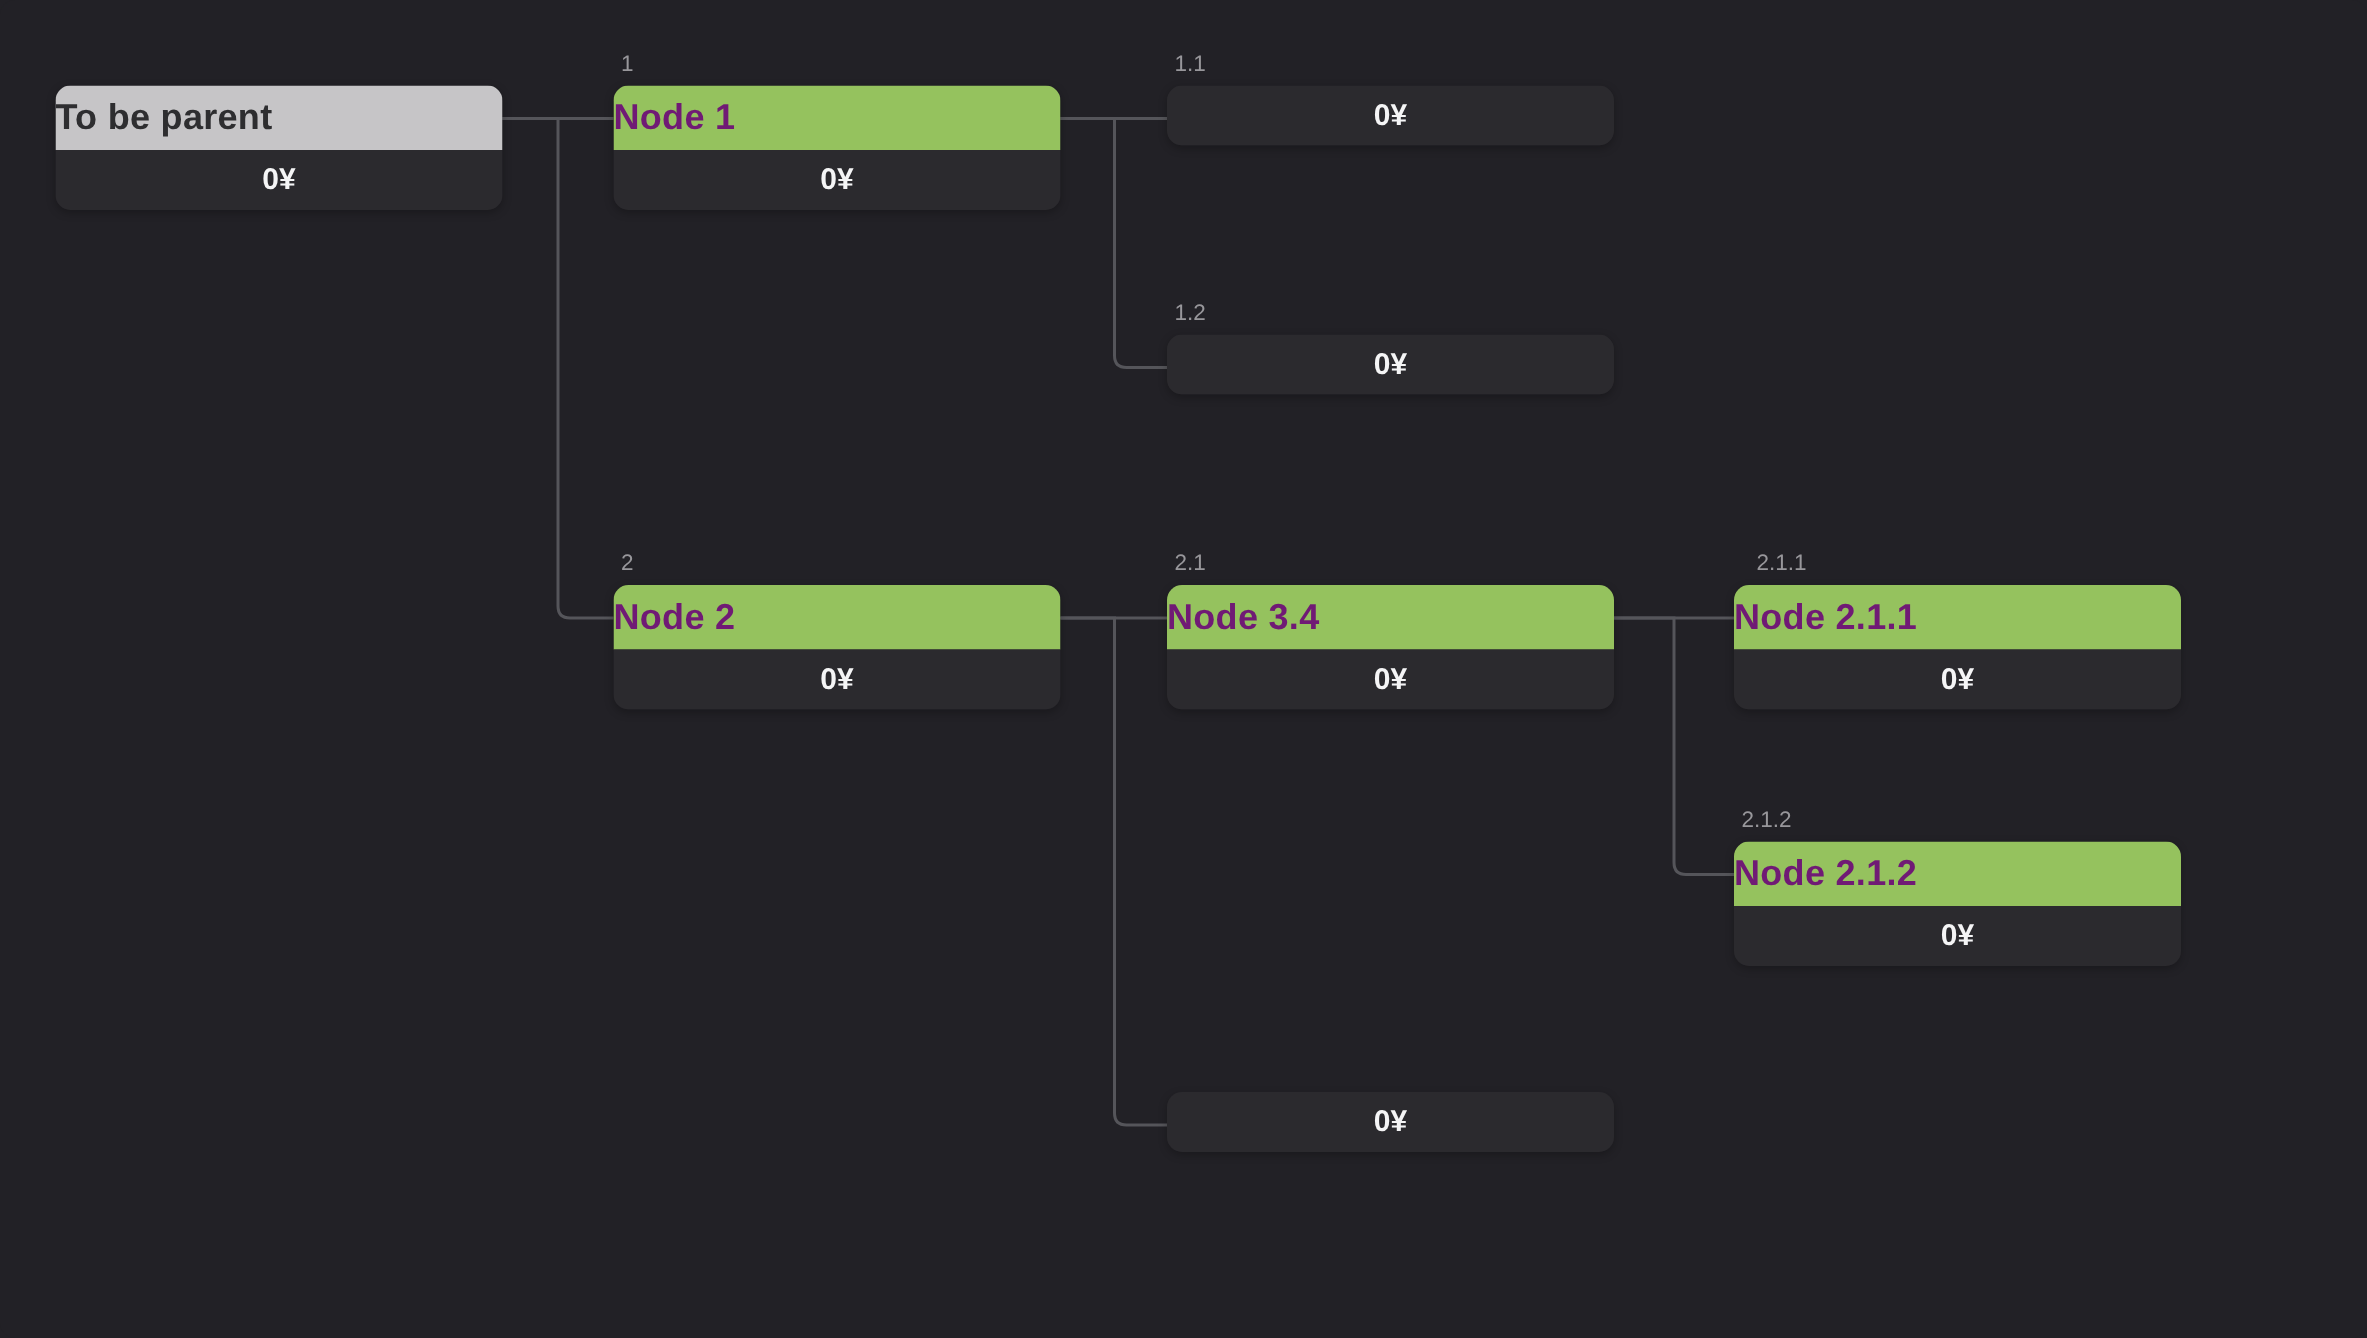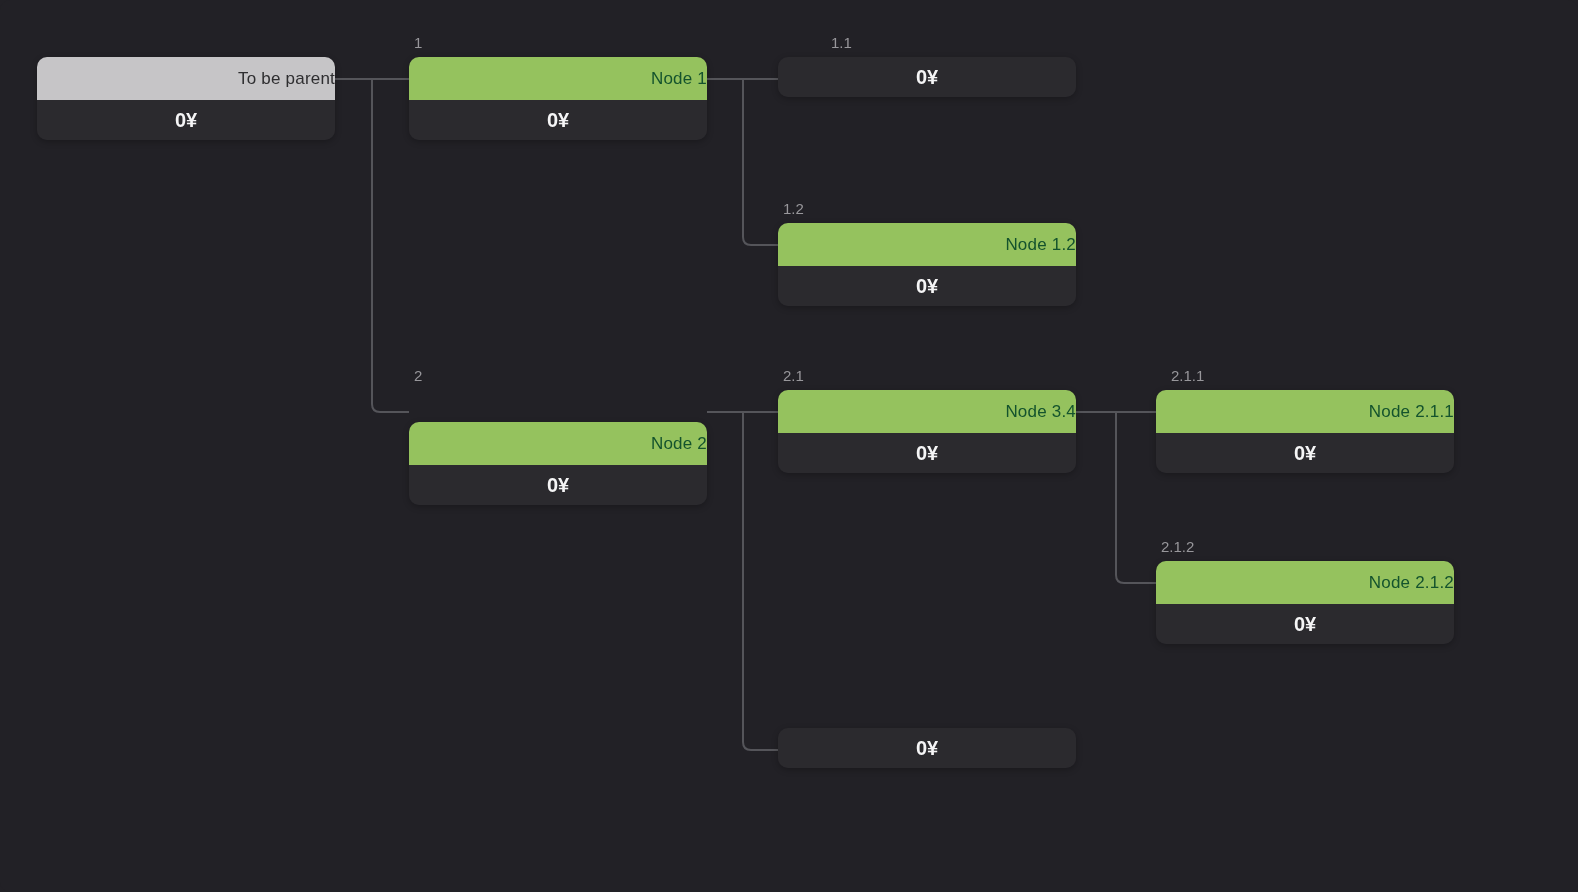--- a/index.html
+++ b/index.html
@@ -30,28 +30,28 @@
     position: absolute;
     width: 298px;
     border-radius: 10px;
     overflow: hidden;
     box-shadow: 0 2px 6px rgba(0,0,0,0.25);
     cursor: pointer;
   }
   .node-header {
     height: 43px;
     line-height: 43px;
-    text-align: right;
-    font-size: 17px;
-    font-weight: 400;
+    text-align: left;
+    font-size: 24px;
+    font-weight: 700;
     letter-spacing: 0.2px;
   }
   .variant-green .node-header {
     background: #95c25e;
-    color: #14532d;
+    color: #701a75;
   }
   .variant-gray .node-header {
     background: #c6c5c7;
     color: #2e2e30;
   }
   .node-value {
     height: 40px;
     line-height: 40px;
     text-align: center;
     background: #2b2a2e;
@@ -85,31 +85,30 @@
     </svg>
 <div class="node variant-gray" style="left: 37px; top: 57px;">
       <div class="node-header">To be parent</div>
       <div class="node-value">0¥</div>
     </div>
     <div class="node-label" style="left: 414px; top: 33px;">1</div>
     <div class="node variant-green" style="left: 409px; top: 57px;">
       <div class="node-header">Node 1</div>
       <div class="node-value">0¥</div>
     </div>
-    <div class="node-label" style="left: 783px; top: 33px; margin-left: 48px;">1.1</div>
+    <div class="node-label" style="left: 783px; top: 33px;">1.1</div>
     <div class="node variant-green" style="left: 778px; top: 57px;">
       <div class="node-value">0¥</div>
     </div>
     <div class="node-label" style="left: 783px; top: 199px;">1.2</div>
     <div class="node variant-green" style="left: 778px; top: 223px;">
-      <div class="node-header">Node 1.2</div>
       <div class="node-value">0¥</div>
     </div>
     <div class="node-label" style="left: 414px; top: 366px;">2</div>
-    <div class="node variant-green" style="left: 409px; top: 390px; margin-top: 32px;">
+    <div class="node variant-green" style="left: 409px; top: 390px;">
       <div class="node-header">Node 2</div>
       <div class="node-value">0¥</div>
     </div>
     <div class="node-label" style="left: 783px; top: 366px;">2.1</div>
     <div class="node variant-green" style="left: 778px; top: 390px;">
       <div class="node-header">Node 3.4</div>
       <div class="node-value">0¥</div>
     </div>
     <div class="node-label" style="left: 1171px; top: 366px;">2.1.1</div>
     <div class="node variant-green" style="left: 1156px; top: 390px;">

